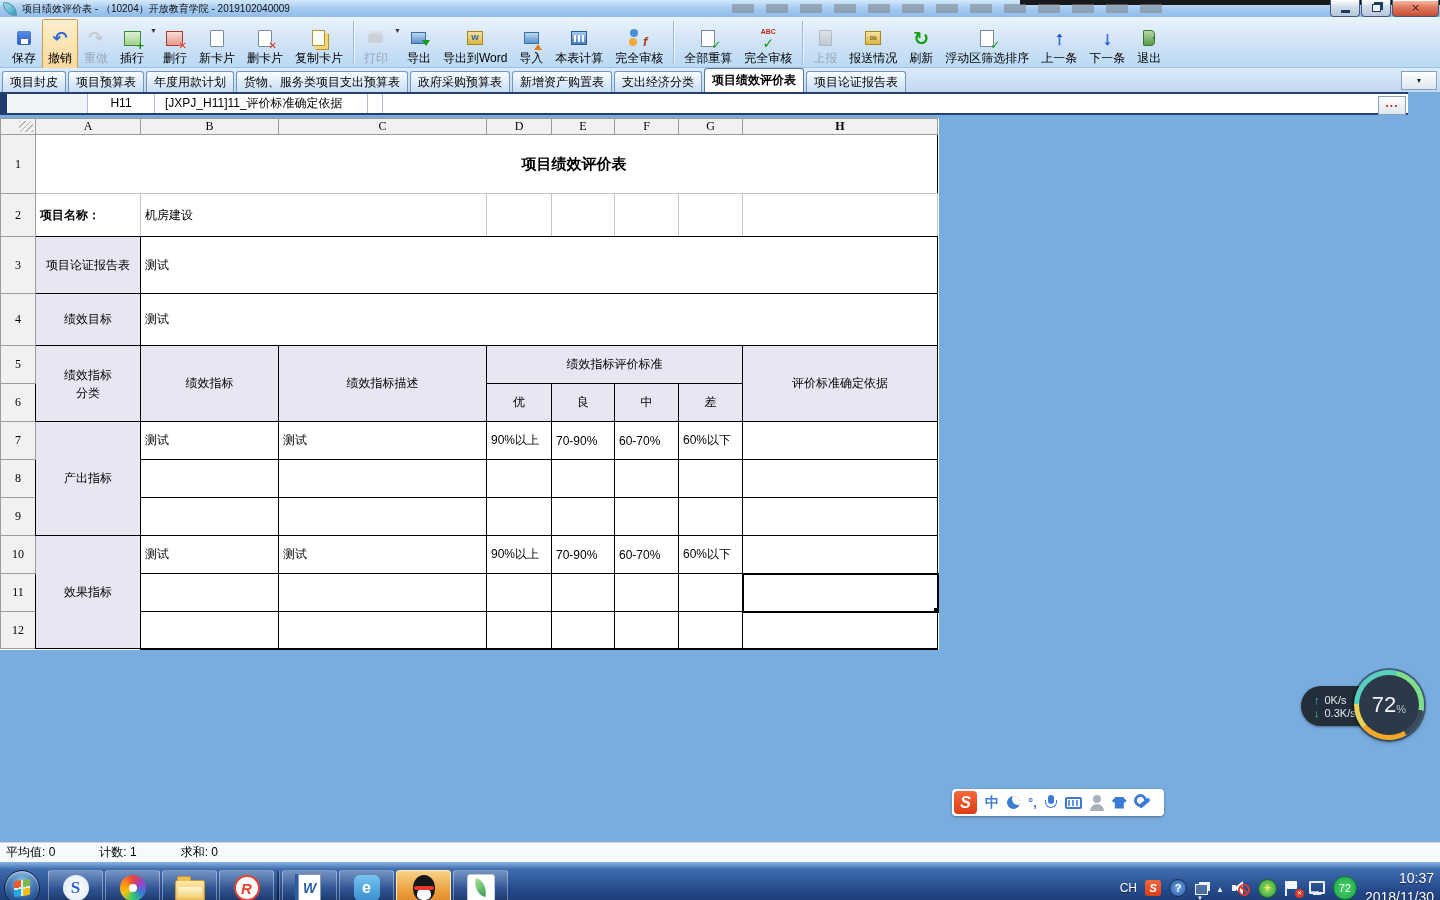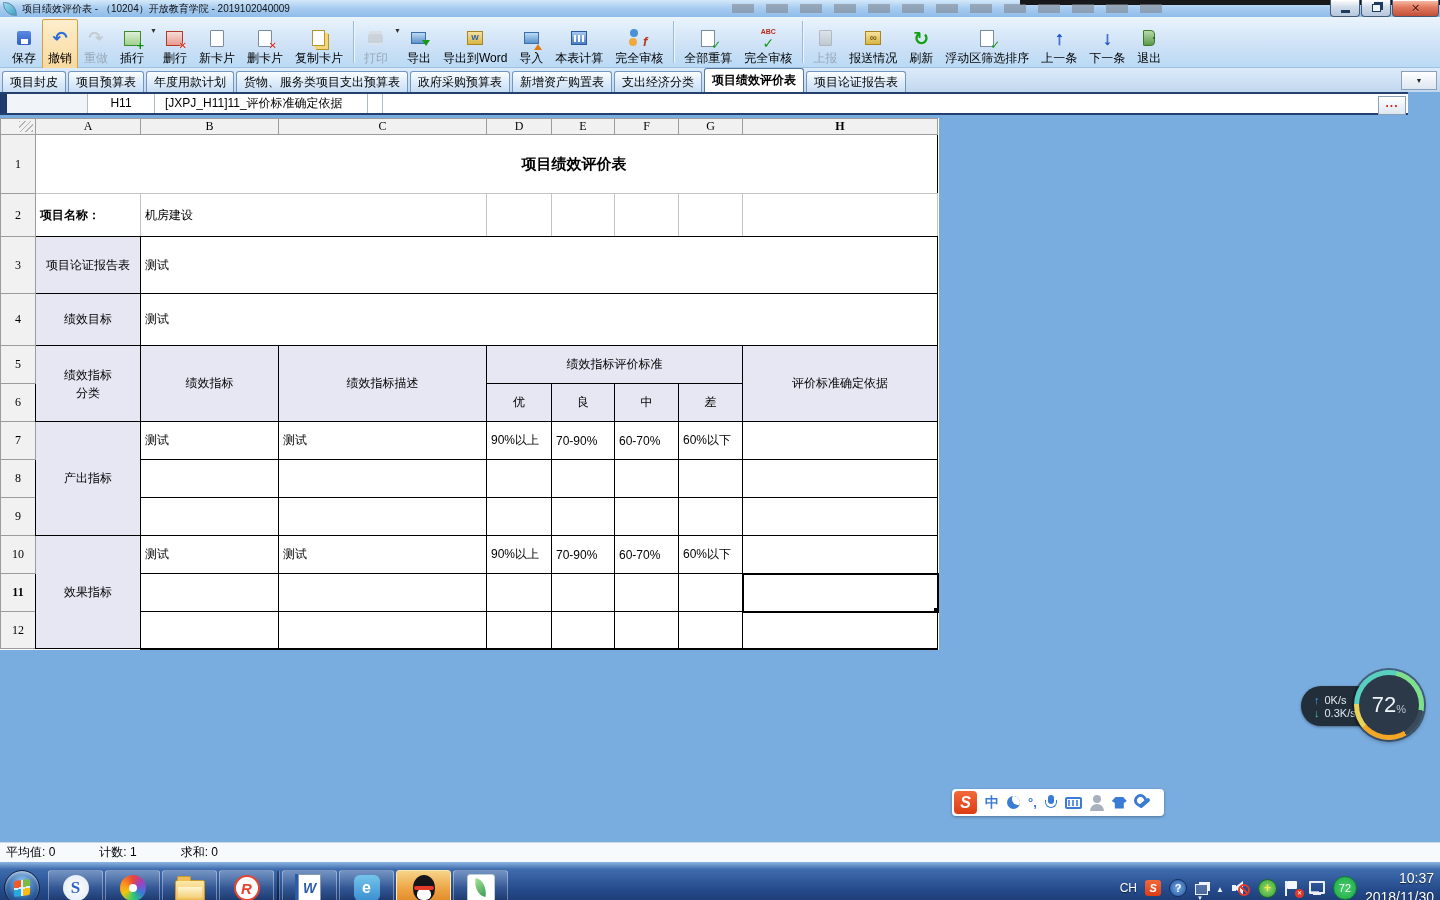--- a/index.html
+++ b/index.html
@@ -94,21 +94,21 @@
     background:repeating-linear-gradient(135deg,#b5b5b5 0 1px,transparent 1px 4px)}
   .grid td{border:1px solid #000;padding:2px 4px;vertical-align:middle;overflow:hidden}
   .grid td.lav{background:#e7e7f4;text-align:center}
   .grid td.titlec{border-bottom:1px solid #c4c4c4;text-align:center;font-weight:bold;font-size:15px;text-indent:175px}
   .grid tr.r2 td{border-bottom:1px solid #000}
   .grid td.lightl{border-left:1px solid #c4c4c4}
   .grid td.lightr{border-right:1px solid #c4c4c4}
   .grid td.bold{font-weight:bold}
   .grid td.pre{white-space:pre-line;line-height:1.5}
   .grid tr.last td{border-bottom:2px solid #000}
-  .grid th.selrow{font-weight:bold}
+  .grid th.selrow{font-weight:normal}
   td.sel{position:relative;border:2px solid #000 !important}
   td.sel .handle{position:absolute;right:-2px;bottom:-2px;width:5px;height:5px;background:#000;border-left:1px solid #fff;border-top:1px solid #fff}
   
   .statusbar{position:absolute;left:0;top:842px;width:1440px;height:20px;background:#f7fafd;
     border-top:1px solid #cdd8e4;display:flex;align-items:center;gap:44px;padding-left:6px;box-sizing:border-box;color:#000}
   
   .taskbar{position:absolute;left:0;top:862px;width:1440px;height:52px;
     background:linear-gradient(#8cb5e2,#3f6cae 14%,#24498a 55%,#142f60);display:flex;align-items:center;box-sizing:border-box}
   .start-orb{width:34px;height:34px;border-radius:50%;margin:0 7px 0 4px;position:relative;
     background:radial-gradient(circle at 50% 30%,#8cc0ee,#2a5a9a 62%,#142c52);border:1px solid #0e2442;

